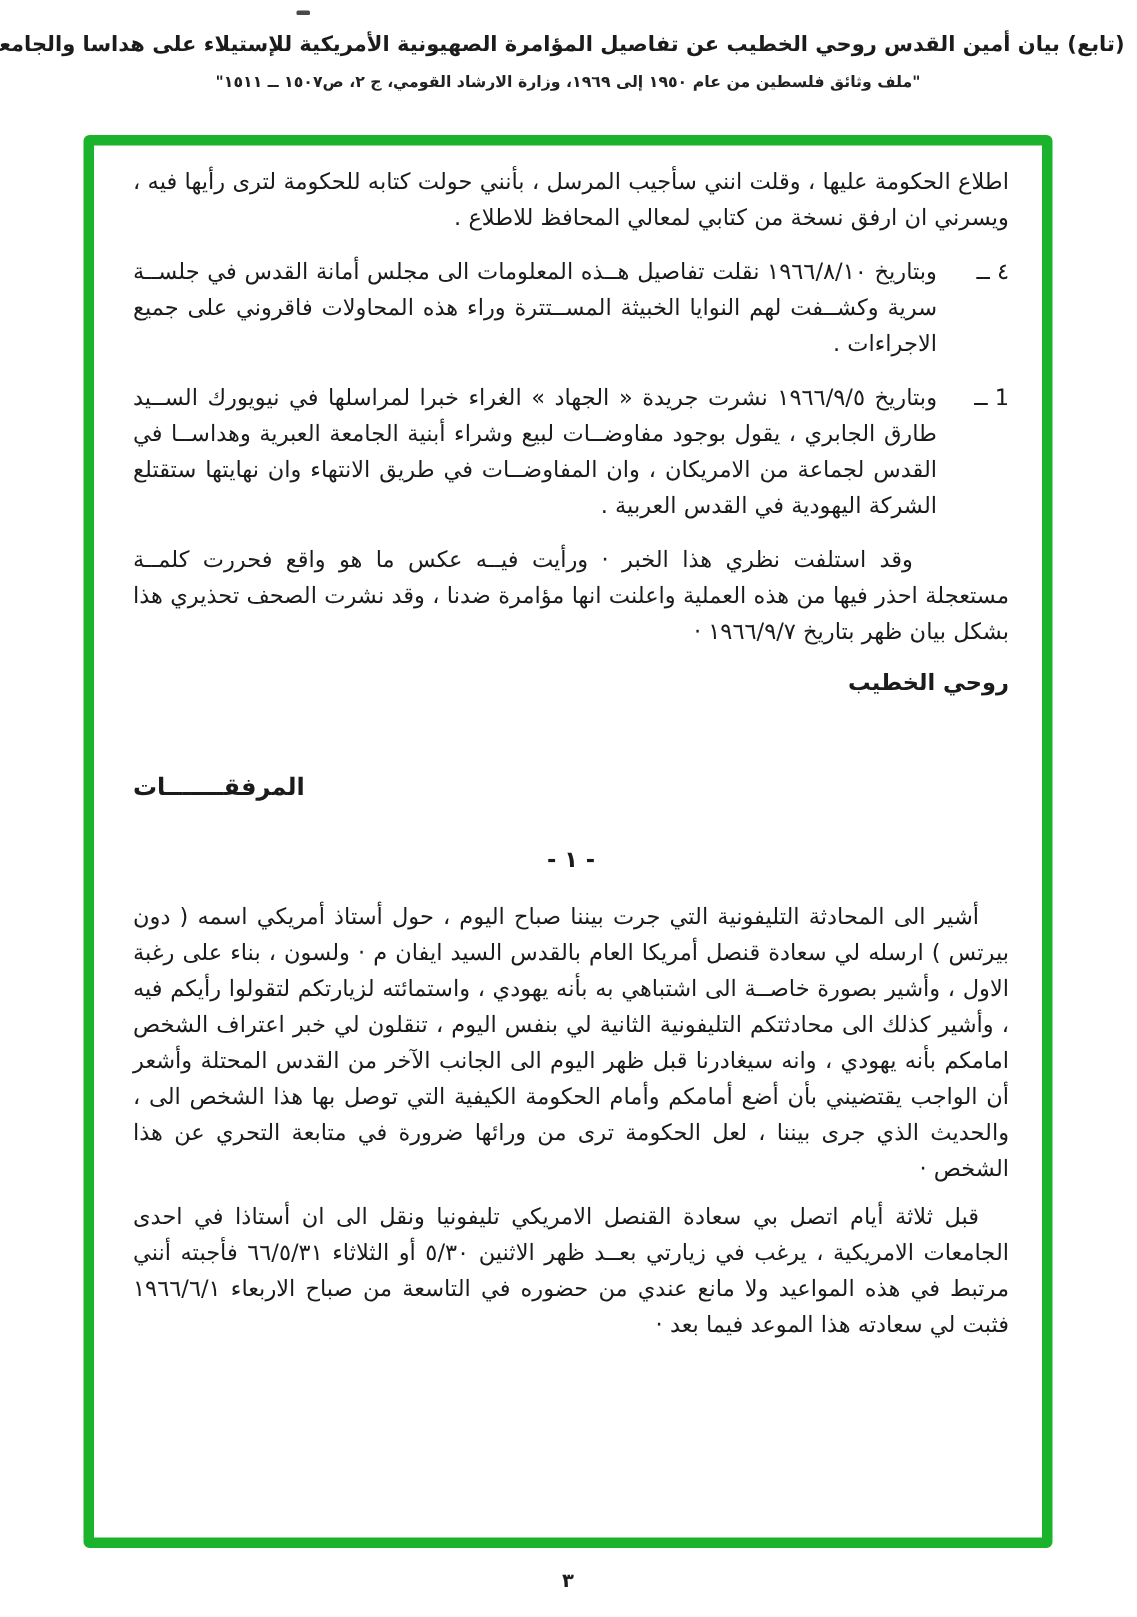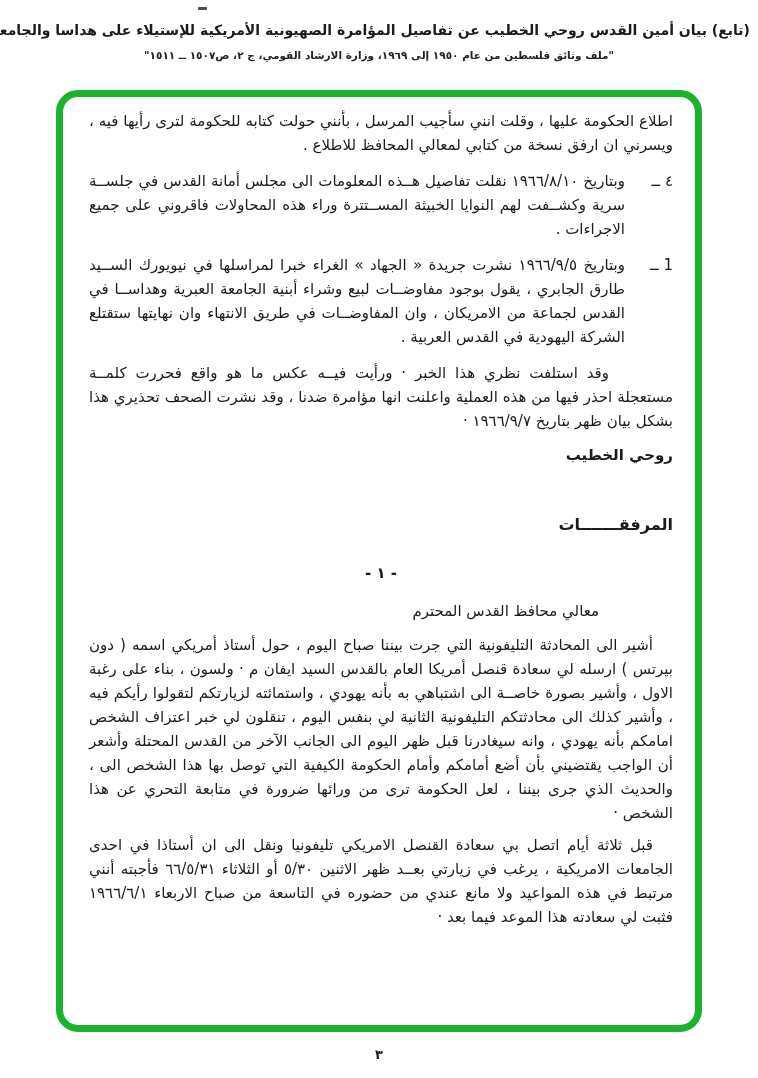--- a/index.html
+++ b/index.html
@@ -26,41 +26,41 @@
   }
   .doc-source{
     font-size:10.5px;font-weight:bold;margin-top:11px;white-space:nowrap;
     color:#222;
   }
   .green-frame{
     position:absolute;top:90px;left:56px;
     width:646px;height:942px;
     box-sizing:border-box;
     border:7px solid #1bb32b;
-    border-radius:22px;
+    border-radius:4px;
     padding:12px 22px 0 26px;
     font-size:15px;line-height:24px;
     text-align:justify;
     overflow:hidden;
   }
   .para{margin:0 0 12px 0;}
   .para.tight{margin-bottom:10px;}
   .indent-lg{text-indent:64px;}
   .indent-sm{text-indent:20px;}
   .numbered-item{display:flex;margin:0 0 12px 0;}
   .item-marker{flex:0 0 48px;white-space:nowrap;}
   .item-text{flex:1 1 auto;text-align:justify;}
   .signature{
     font-weight:bold;
     text-align:right;
     padding-left:38px;
     margin:4px 0 46px 0;
   }
   .attachments-heading{
-    text-align:right;font-weight:bold;font-size:16px;
+    text-align:left;font-weight:bold;font-size:16px;
     margin:0 0 24px 0;
   }
   .attachment-number{
     text-align:center;font-weight:bold;font-size:15px;
     margin:0 0 14px 0;
   }
   .salutation{
     margin:0 74px 10px 0;
   }
   .letter-para{margin:0 0 8px 0;}
@@ -97,21 +97,20 @@
 
     <p class="para tight indent-lg">وقد استلفت نظري هذا الخبر · ورأيت فيــه عكس ما هو واقع فحررت كلمــة مستعجلة احذر فيها من هذه العملية واعلنت انها مؤامرة ضدنا ، وقد نشرت الصحف تحذيري هذا بشكل بيان ظهر بتاريخ ١٩٦٦/٩/٧ ·</p>
 
 
     <div class="signature">روحي الخطيب</div>
 
     <div class="attachments-heading">المرفقـــــــات</div>
 
     <div class="attachment-number">- ١ -</div>
 
-    <div class="salutation">معالي محافظ القدس المحترم</div>
 
     <p class="letter-para indent-sm">أشير الى المحادثة التليفونية التي جرت بيننا صباح اليوم ، حول أستاذ أمريكي اسمه ( دون بيرتس ) ارسله لي سعادة قنصل أمريكا العام بالقدس السيد ايفان م · ولسون ، بناء على رغبة الاول ، وأشير بصورة خاصــة الى اشتباهي به بأنه يهودي ، واستمائته لزيارتكم لتقولوا رأيكم فيه ، وأشير كذلك الى محادثتكم التليفونية الثانية لي بنفس اليوم ، تنقلون لي خبر اعتراف الشخص امامكم بأنه يهودي ، وانه سيغادرنا قبل ظهر اليوم الى الجانب الآخر من القدس المحتلة وأشعر أن الواجب يقتضيني بأن أضع أمامكم وأمام الحكومة الكيفية التي توصل بها هذا الشخص الى ، والحديث الذي جرى بيننا ، لعل الحكومة ترى من ورائها ضرورة في متابعة التحري عن هذا الشخص ·</p>
 
     <p class="letter-para indent-sm">قبل ثلاثة أيام اتصل بي سعادة القنصل الامريكي تليفونيا ونقل الى ان أستاذا في احدى الجامعات الامريكية ، يرغب في زيارتي بعــد ظهر الاثنين ٥/٣٠ أو الثلاثاء ٦٦/٥/٣١ فأجبته أنني مرتبط في هذه المواعيد ولا مانع عندي من حضوره في التاسعة من صباح الاربعاء ١٩٦٦/٦/١ فثبت لي سعادته هذا الموعد فيما بعد ·</p>
 
   </main>
 
   <footer>
     <div class="page-number">٣</div>
   </footer>

